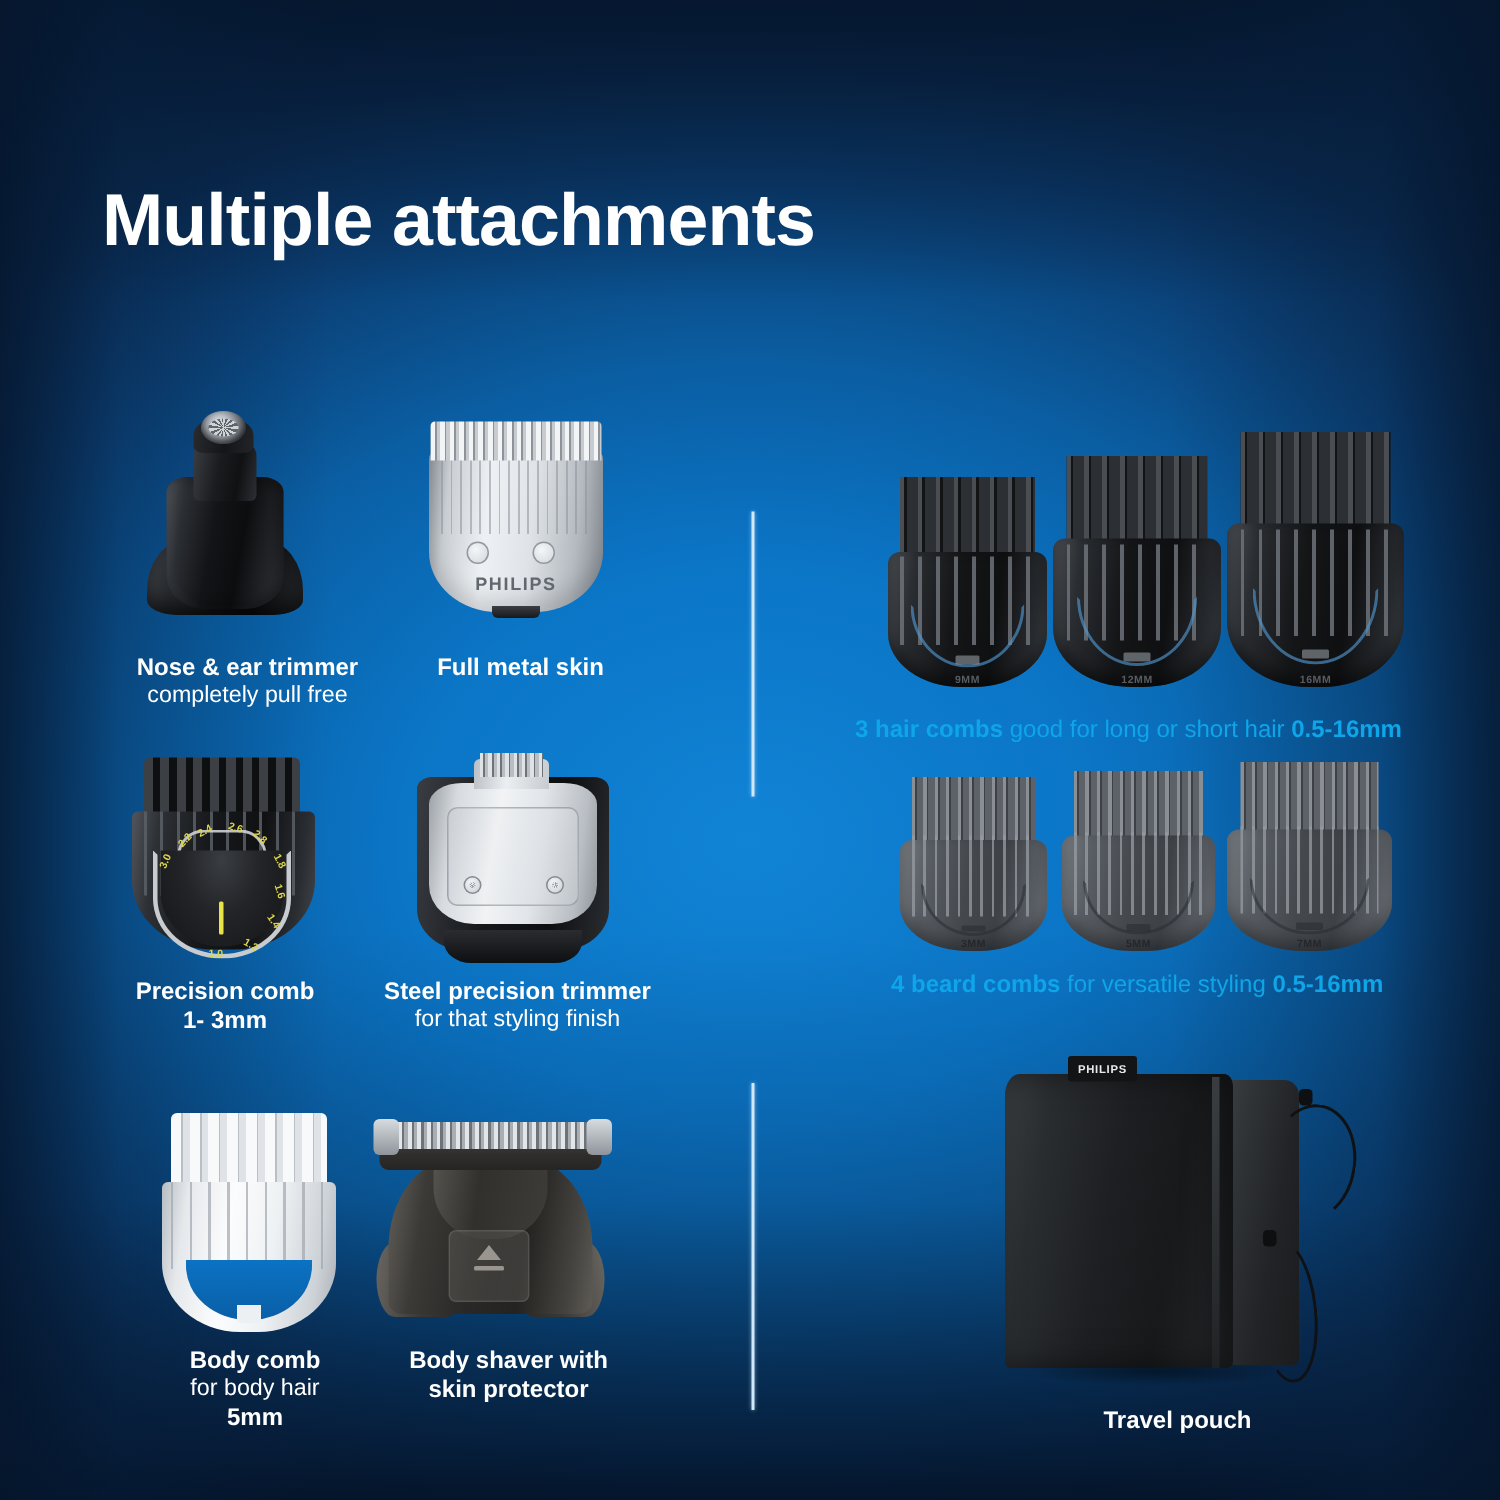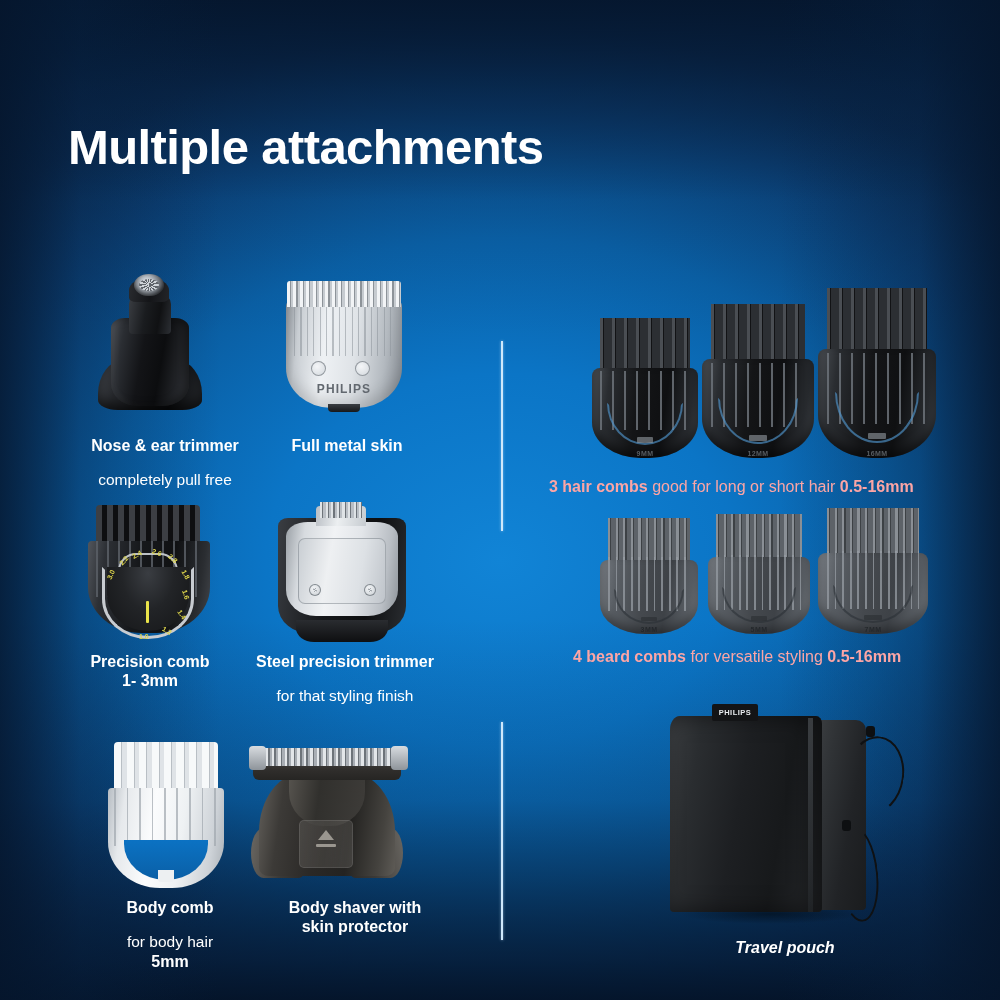--- a/index.html
+++ b/index.html
@@ -38,24 +38,24 @@
     letter-spacing: -0.6px; line-height: 1.05;
   }
   .subhead {
     position: absolute; left: 69px; top: 196px;
     font-size: 25.5px; font-weight: normal; color: #ffffff;
     letter-spacing: -0.2px;
   }
 
   .caption { position: absolute; text-align: center; color: #ffffff; line-height: 1.2; }
   .caption .b { font-weight: bold; font-size: 16px; display: block; }
-  .caption .r { font-weight: normal; font-size: 15.5px; display: block; margin-top: 16px; }
+  .caption .r { font-weight: normal; font-size: 15.5px; display: block; }
 
   .rowlabel {
-    position: absolute; color: #fca5a5; font-size: 16px; white-space: nowrap;
+    position: absolute; color: #0ea5e9; font-size: 16px; white-space: nowrap; margin-left: 21px;
   }
   .rowlabel .b { font-weight: bold; }
   .rowlabel .r { font-weight: normal; }
 
   
   .divider {
     position: absolute; width: 2px; background: #cfe8fb;
     box-shadow: 0 0 3px rgba(200,230,255,0.6);
   }
 
@@ -490,21 +490,21 @@
     <div class="bs-body"></div>
     <div class="bs-waist"></div>
     <div class="bs-headbar"></div>
     <div class="bs-blade"></div>
     <div class="bs-bladecap-l"></div>
     <div class="bs-bladecap-r"></div>
     <div class="bs-btn"></div>
     <div class="bs-tri"></div>
     <div class="bs-tribar"></div>
   </div>
-  <div class="caption" style="left:260px; top:898px; width:190px;">
+  <div class="caption" style="left:244px; top:898px; width:190px;">
     <span class="b">Body shaver with</span>
     <span class="b">skin protector</span>
   </div>
 
   <div class="comb hair" style="left:592px; top:318px; width:106px; height:140px;">
     <div class="t"></div>
     <div class="shell"></div>
     <div class="t2"></div>
     <div class="arc"></div>
     <div class="nub"></div>
@@ -566,17 +566,17 @@
     <div class="tp-main"></div>
     <div class="tp-seam"></div>
     <div class="tp-cord c1"></div>
     <div class="tp-cord c2"></div>
     <div class="tp-knot k1"></div>
     <div class="tp-knot k2"></div>
     <div class="tp-tag">
       <span>PHILIPS</span>
     </div>
   </div>
-  <div class="caption" style="left:660px; top:938px; width:250px;font-style:italic;">
+  <div class="caption" style="left:660px; top:938px; width:250px;">
     <span class="b">Travel pouch</span>
   </div>
 
 </div>
 
 </body></html>

